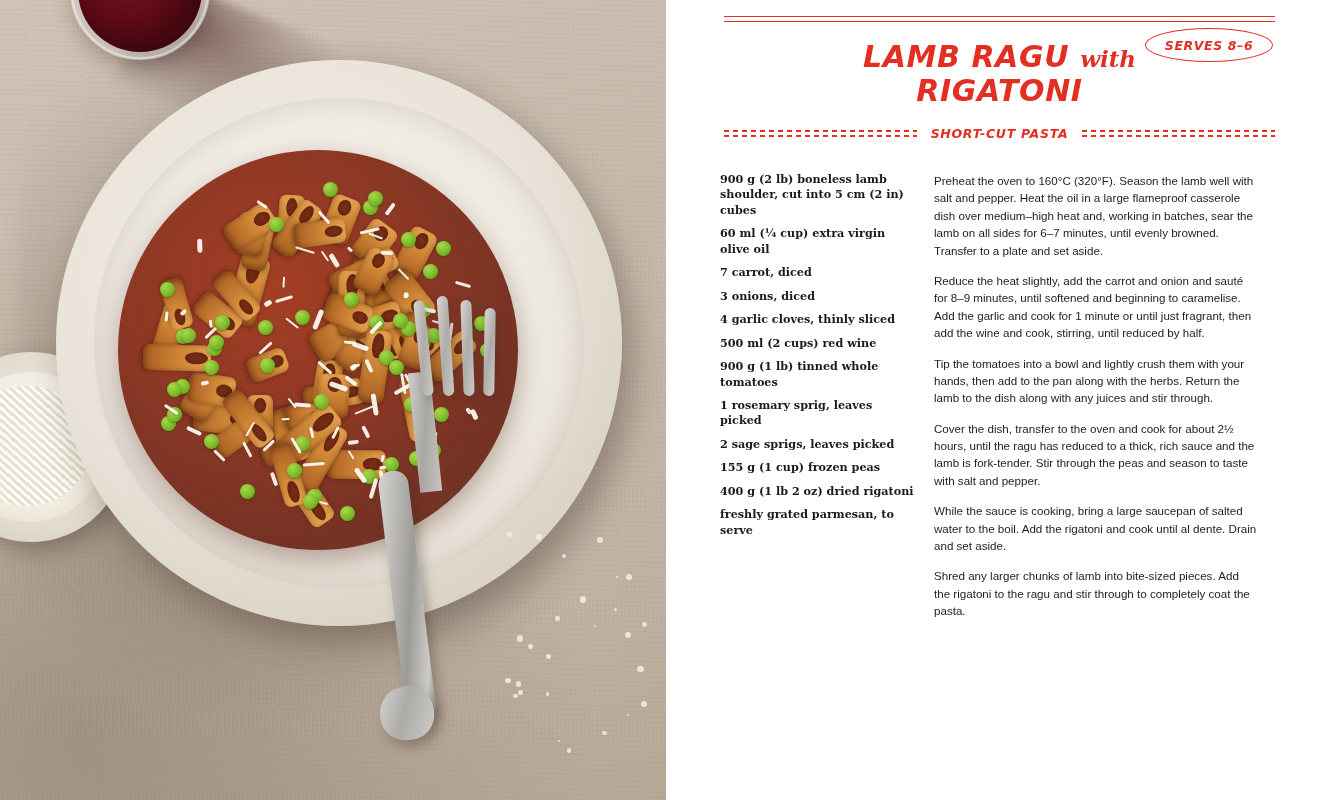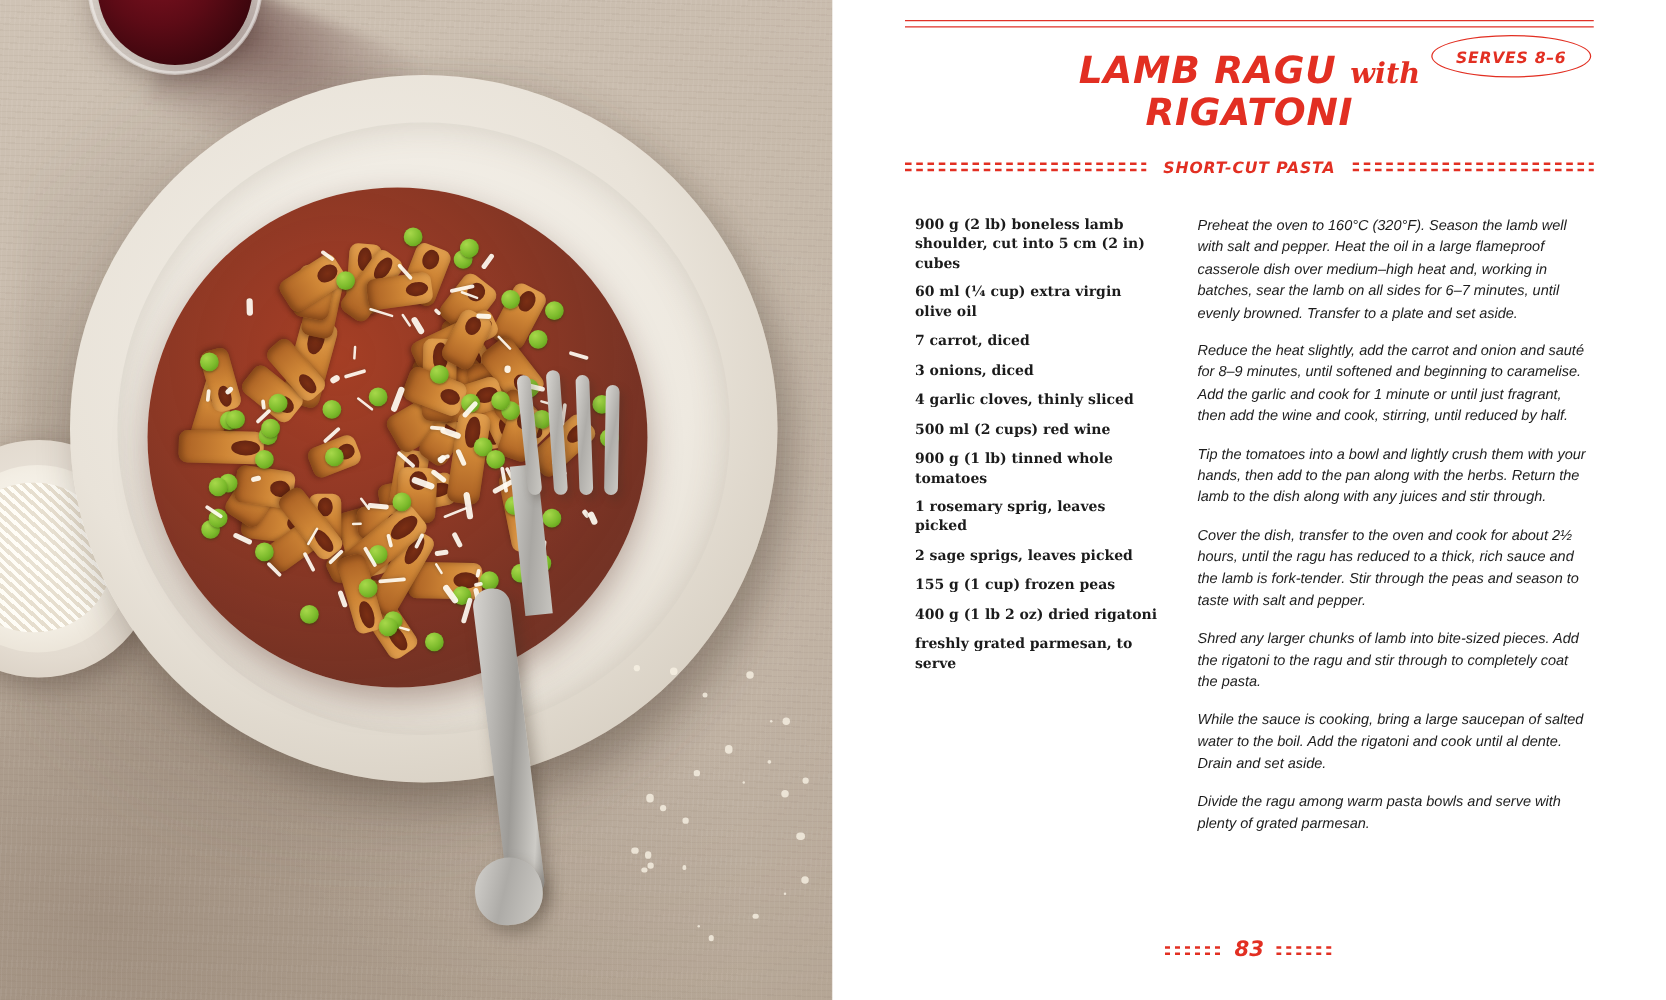--- a/index.html
+++ b/index.html
@@ -233,21 +233,21 @@
   .subtitle {
     color: #e22f22;
     font-family: "DejaVu Sans", sans-serif;
     font-style: italic;
     font-weight: bold;
     font-size: 12.5px;
     letter-spacing: .7px;
     white-space: nowrap;
   }
   .columns {
-    position: absolute; left: 66px; top: 172px;
+    position: absolute; left: 54px; top: 172px;
     width: 552px;
     display: flex;
     gap: 18px;
   }
   .ingredients {
     width: 196px;
     font-family: "DejaVu Serif", serif;
     font-weight: bold;
     font-size: 11.2px;
     line-height: 1.38;
@@ -258,21 +258,21 @@
     list-style: none;
   }
   .ingredients ul { margin: 0; padding: 0; }
   .method {
     width: 324px;
     font-family: "Liberation Sans", sans-serif;
     font-size: 11.6px;
     line-height: 1.5;
     color: #1d1d1d;
   }
-  .method p { margin: 0 0 13px 12px; font-style: italic; }
+  .method p { margin: 0 0 13px 0; }
   .folio {
     position: absolute; left: 0; right: 0; bottom: 30px;
     display: flex; align-items: center; justify-content: center; gap: 10px;
   }
   .folio-dash {
     width: 46px; height: 7px;
     background-image:
       repeating-linear-gradient(90deg, #e22f22 0px, #e22f22 4px, rgba(0,0,0,0) 4px, rgba(0,0,0,0) 8px),
       repeating-linear-gradient(90deg, #e22f22 0px, #e22f22 4px, rgba(0,0,0,0) 4px, rgba(0,0,0,0) 8px);
     background-size: 8px 2px, 8px 2px;
@@ -550,26 +550,20 @@
             <li>155 g (1 cup) frozen peas</li>
             <li>400 g (1 lb 2 oz) dried rigatoni</li>
             <li>freshly grated parmesan, to serve</li>
           </ul>
       </div>
       <div class="method" id="method-column">
           <p>Preheat the oven to 160°C (320°F). Season the lamb well with salt and pepper. Heat the oil in a large flameproof casserole dish over medium–high heat and, working in batches, sear the lamb on all sides for 6–7 minutes, until evenly browned. Transfer to a plate and set aside.</p>
           <p>Reduce the heat slightly, add the carrot and onion and sauté for 8–9 minutes, until softened and beginning to caramelise. Add the garlic and cook for 1 minute or until just fragrant, then add the wine and cook, stirring, until reduced by half.</p>
           <p>Tip the tomatoes into a bowl and lightly crush them with your hands, then add to the pan along with the herbs. Return the lamb to the dish along with any juices and stir through.</p>
           <p>Cover the dish, transfer to the oven and cook for about 2½ hours, until the ragu has reduced to a thick, rich sauce and the lamb is fork-tender. Stir through the peas and season to taste with salt and pepper.</p>
+          <p>While the sauce is cooking, bring a large saucepan of salted water to the boil. Add the rigatoni and cook until al dente. Drain and set aside.</p>
           <p>Shred any larger chunks of lamb into bite-sized pieces. Add the rigatoni to the ragu and stir through to completely coat the pasta.</p>
-          <p>While the sauce is cooking, bring a large saucepan of salted water to the boil. Add the rigatoni and cook until al dente. Drain and set aside.</p>
-          <p>Divide the ragu among warm pasta bowls and serve with plenty of grated parmesan.</p>
         </div>
     </div>
 
-    <div class="folio">
-      <div class="folio-dash"></div>
-      <div class="folio-num">83</div>
-      <div class="folio-dash"></div>
-    </div>
 
   </div>
 </div>
 
 </body></html>

